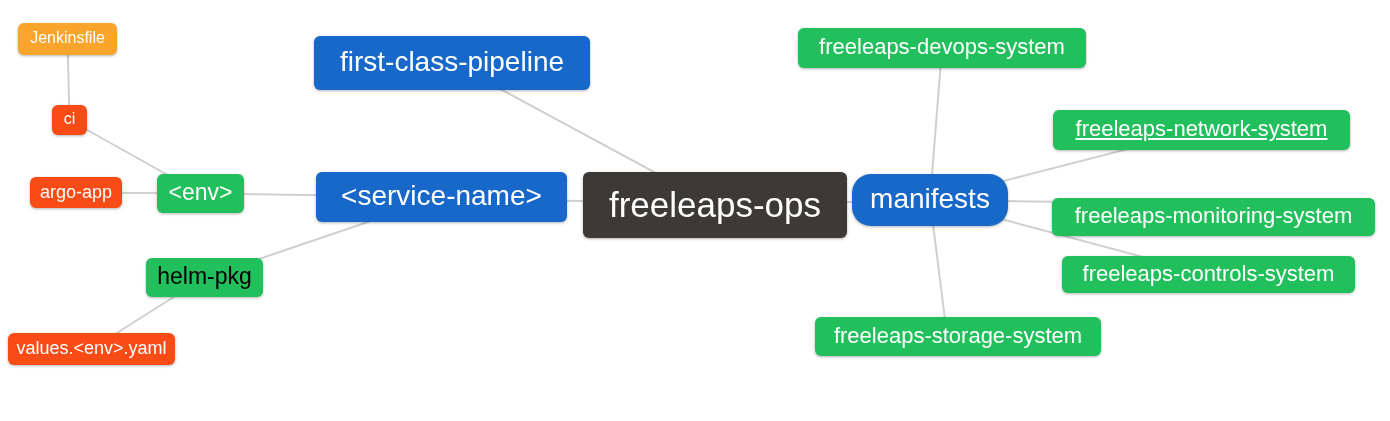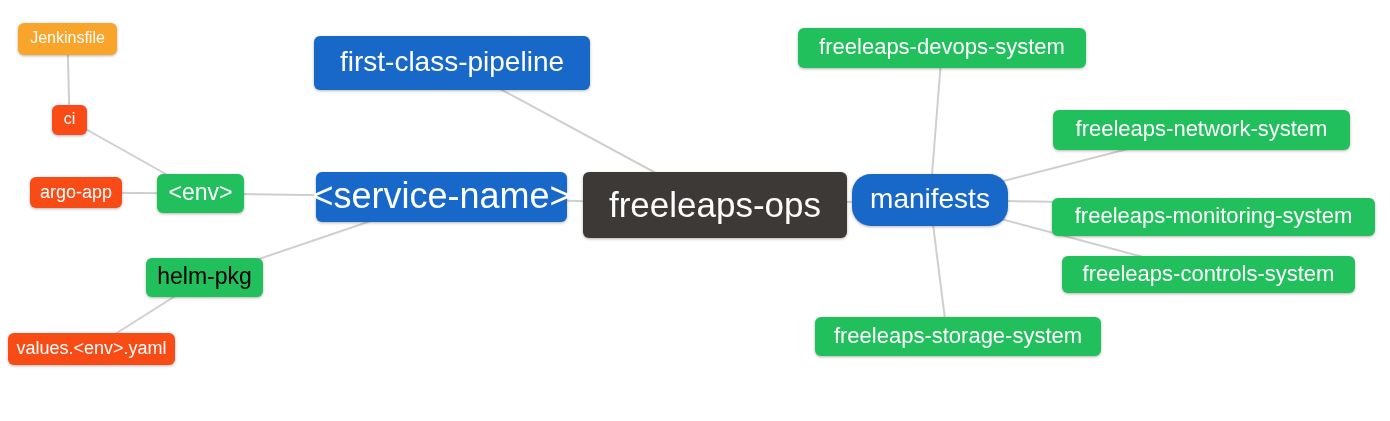--- a/index.html
+++ b/index.html
@@ -73,33 +73,33 @@
     </div>
     <div class="node" style="left: 146px; top: 258px; width: 117px; height: 39px; background: rgb(34, 192, 92); font-size: 23px; color: #000000;">
       <span>helm-pkg</span>
     </div>
     <div class="node" style="left: 8px; top: 333px; width: 167px; height: 32px; background: rgb(248, 75, 22); font-size: 18px; color: rgb(255, 255, 255);">
       <span>values.&lt;env&gt;.yaml</span>
     </div>
     <div class="node" style="left: 314px; top: 36px; width: 276px; height: 54px; background: rgb(23, 104, 200); font-size: 28px; color: rgb(255, 255, 255);">
       <span>first-class-pipeline</span>
     </div>
-    <div class="node" style="left: 316px; top: 172px; width: 251px; height: 50px; background: rgb(23, 104, 200); font-size: 36px; color: rgb(255, 255, 255);">
+    <div class="node" style="left: 316px; top: 172px; width: 251px; height: 50px; background: rgb(23, 104, 200); font-size: 28px; color: rgb(255, 255, 255);">
       <span>&lt;service-name&gt;</span>
     </div>
     <div class="node" style="left: 583px; top: 172px; width: 264px; height: 66px; background: rgb(61, 57, 54); font-size: 35px; color: rgb(255, 255, 255);">
       <span>freeleaps-ops</span>
     </div>
     <div class="node" style="left: 852px; top: 174px; width: 156px; height: 52px; background: rgb(23, 104, 200); font-size: 28px; color: rgb(255, 255, 255); border-radius: 19px;">
       <span>manifests</span>
     </div>
     <div class="node" style="left: 798px; top: 28px; width: 288px; height: 40px; background: rgb(34, 192, 92); font-size: 22px; color: rgb(255, 255, 255);">
       <span>freeleaps-devops-system</span>
     </div>
-    <div class="node" style="left: 1053px; top: 110px; width: 297px; height: 40px; background: rgb(34, 192, 92); font-size: 22px; color: rgb(255, 255, 255);">
+    <div class="node" style="left: 1053px; top: 110px; width: 297px; height: 40px; background: rgb(34, 192, 92); font-size: 22px; color: rgb(255, 255, 255); text-decoration: underline;">
       <span>freeleaps-network-system</span>
     </div>
     <div class="node" style="left: 1052px; top: 185px; width: 323px; height: 38px; background: rgb(34, 192, 92); font-size: 22px; color: rgb(255, 255, 255); margin-top: 13px;">
       <span>freeleaps-monitoring-system</span>
     </div>
     <div class="node" style="left: 1062px; top: 256px; width: 293px; height: 37px; background: rgb(34, 192, 92); font-size: 22px; color: rgb(255, 255, 255);">
       <span>freeleaps-controls-system</span>
     </div>
     <div class="node" style="left: 815px; top: 317px; width: 286px; height: 39px; background: rgb(34, 192, 92); font-size: 22px; color: rgb(255, 255, 255);">
       <span>freeleaps-storage-system</span>

